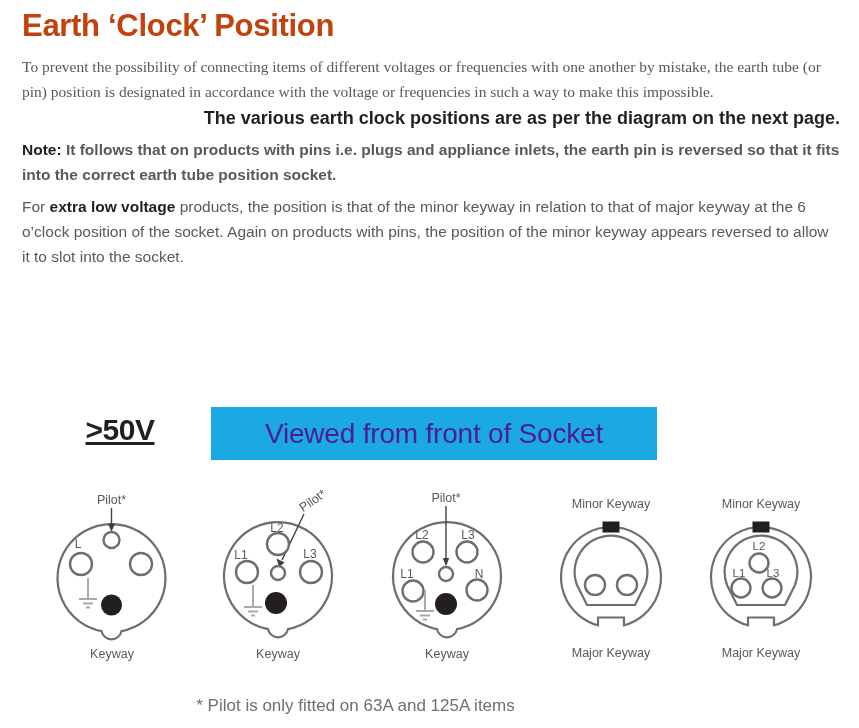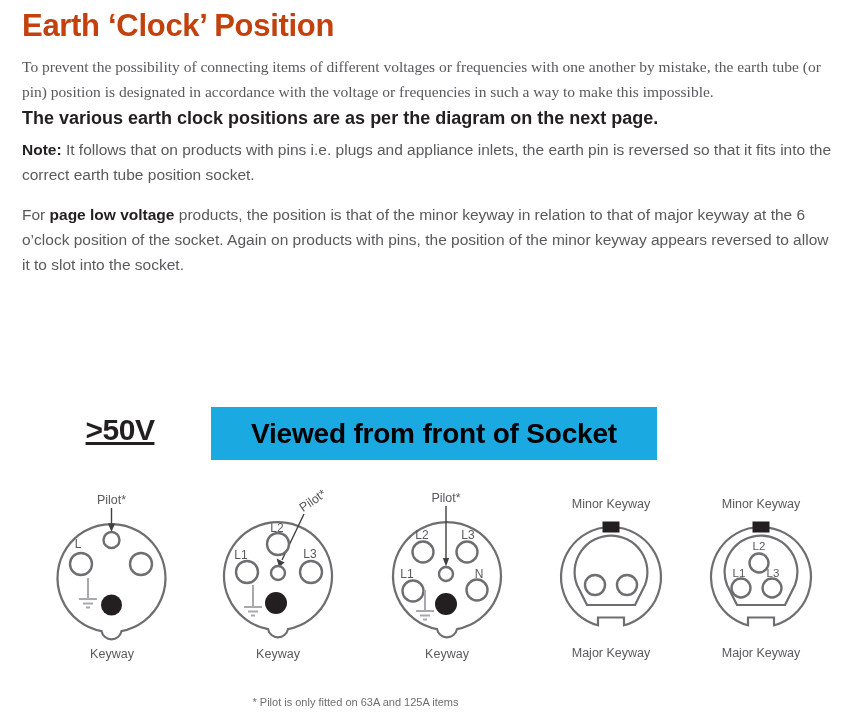--- a/index.html
+++ b/index.html
@@ -15,35 +15,36 @@
   .intro {
     position:absolute; left:22px; top:55px; width:818px;
     font-size:15.5px; line-height:24.6px; color:#58595B;
   }
   .intro p { margin:0; }
   .intro p.p1 { margin-bottom:1px;font-family:Liberation Serif, serif; }
   .intro p.p2 { margin-bottom:4px; }
   .intro .bold-statement {
     font-size:18px; font-weight:bold; color:#231F20; line-height:26px;
     margin-bottom:7px;
+    text-align:right;
   }
-  .intro p.p4 { margin-bottom:16px; }
+  .intro p.p4 { margin-bottom:8px;font-weight:bold; }
   .intro strong { color:#231F20; }
   .voltage-label {
     position:absolute; top:413px; width:130px; text-align:center;
     font-size:30px; font-weight:bold; color:#231F20; letter-spacing:-0.5px;text-decoration:underline;
   }
   .voltage-left  { left:55px; }
   .voltage-right { left:685px; }
   .banner {
     position:absolute; left:211px; top:407px; width:446px; height:53px;
     background:#1BA9E2; display:flex; align-items:center; justify-content:center;
   }
   .banner span {
-    color:#000000; font-size:28px; font-weight:bold; letter-spacing:-0.2px;
+    color:#4c1d95; font-size:28px; font-weight:normal; letter-spacing:-0.2px;
   }
   .diagram { position:absolute; top:488px; width:165px; height:180px; }
   #diagram-1 { left:29px;  }
   #diagram-2 { left:196px; }
   #diagram-3 { left:365px; }
   #diagram-4 { left:529px; }
   #diagram-5 { left:679px; }
   .diagram text {
     fill:#58595B; font-family:"Liberation Sans", sans-serif; font-size:12.5px;
   }
@@ -51,35 +52,35 @@
   .diagram text.pinlbl-sm { font-size:11.5px; }
   .outline { fill:none; stroke:#6D6E71; stroke-width:2.2; }
   .pin { fill:#ffffff; stroke:#6D6E71; stroke-width:2.4; }
   .earthpin { fill:#231F20; stroke:none; }
   .earthsym { stroke:#A7A9AC; stroke-width:2; }
   .arrow { stroke:#404041; stroke-width:1.4; }
   .arrowhead { fill:#404041; }
   .minorkey { fill:#231F20; }
   .footnote {
     position:absolute; left:0; top:696px; width:711px; text-align:center;
-    font-size:11px; color:#6D6E71;
+    font-size:17px; color:#6D6E71;
   }
 </style>
 </head>
 <body>
 
 <div class="page">
 
   <h1 class="page-title">Earth ‘Clock’ Position</h1>
 
   <div class="intro">
     <p class="p1">To prevent the possibility of connecting items of different voltages or frequencies with one another by mistake, the earth tube (or pin) position is designated in accordance with the voltage or frequencies in such a way to make this impossible.</p>
     <p class="bold-statement">The various earth clock positions are as per the diagram on the next page.</p>
     <p class="p4"><strong>Note:</strong><span> It follows that on products with pins i.e. plugs and appliance inlets, the earth pin is reversed so that it fits into the correct earth tube position socket.</span></p>
-    <p class="p5"><span>For </span><strong>page low voltage</strong><span> products, the position is that of the minor keyway in relation to that of major keyway at the 6 o’clock position of the socket. Again on products with pins, the position of the minor keyway appears reversed to allow it to slot into the socket.</span></p>
+    <p class="p5"><span>For </span><strong>extra low voltage</strong><span> products, the position is that of the minor keyway in relation to that of major keyway at the 6 o’clock position of the socket. Again on products with pins, the position of the minor keyway appears reversed to allow it to slot into the socket.</span></p>
   </div>
 
   <div class="voltage-label voltage-left">&gt;50V</div>
 
   <div class="banner">
     <span>Viewed from front of Socket</span>
   </div>
 
 
   <svg id="diagram-1" class="diagram" viewBox="0 0 165 180">

